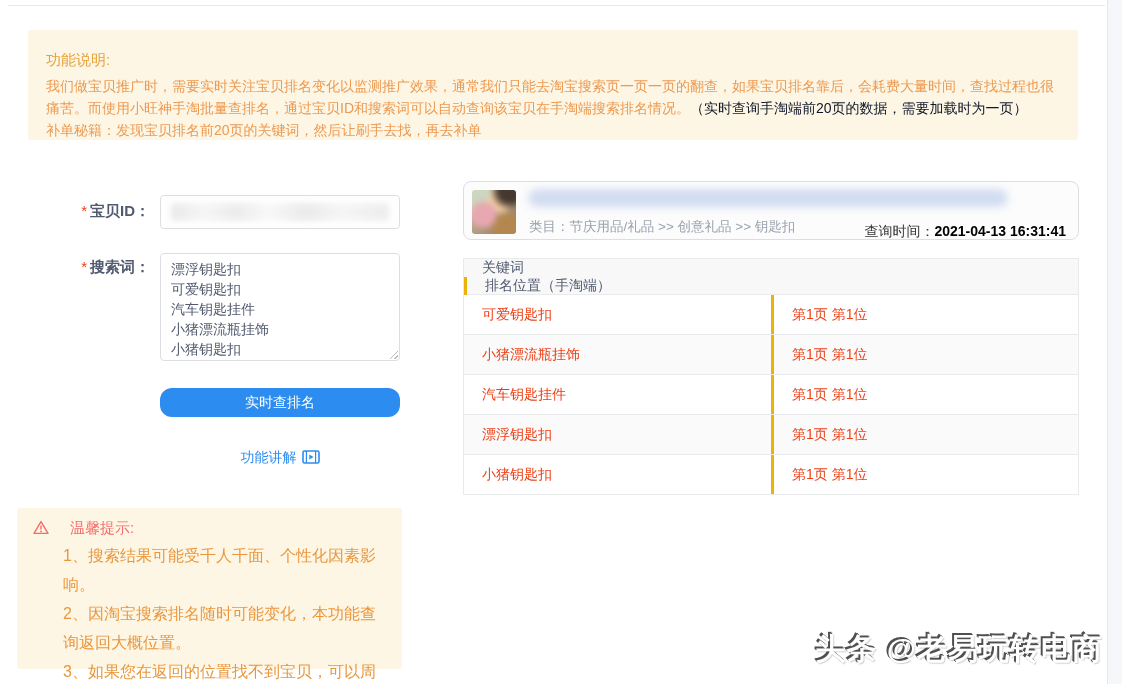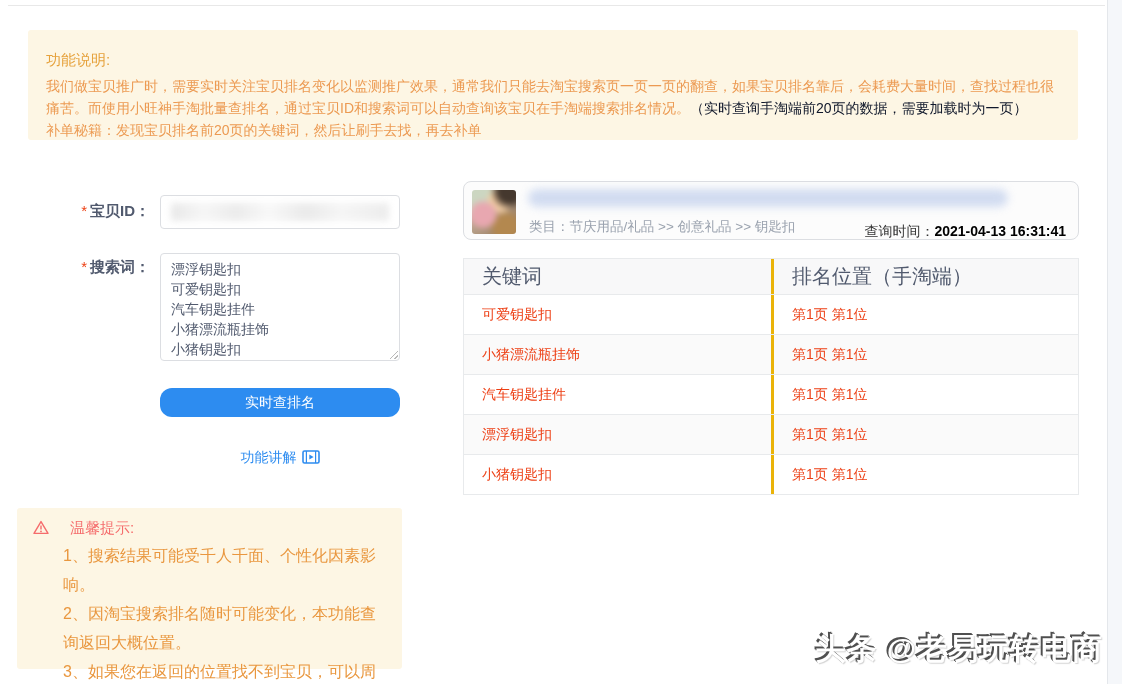--- a/index.html
+++ b/index.html
@@ -51,21 +51,21 @@
       radial-gradient(circle at 72% 78%, #b3884f 0 18%, transparent 32%),
       radial-gradient(circle at 18% 22%, #ccd6c1 0 24%, transparent 40%),
       linear-gradient(135deg,#dccdbb,#8a6b4e); }
   .title-redacted { position:absolute; left:64px; top:7px; width:480px; height:18px; border-radius:9px; background:#c7d4ee; opacity:.8; filter:blur(4px); }
   .category-line { position:absolute; left:65px; top:36px; font-size:13.5px; color:#9aa2ae; }
   .query-time { position:absolute; right:12px; top:41px; font-size:14px; color:#333; }
   .query-time b { color:#000; font-weight:bold; }
 
   
   .rank-table { position:absolute; left:463px; top:258px; width:616px; background:#fff; border:1px solid #e8eaec; }
-  .rt-header { display:flex; height:35px; background:#f8f8f9; color:#515a6e; font-size:20px; }
+  .rt-header { display:flex; height:35px; background:#f8f8f9; color:#515a6e; font-size:14px;flex-direction:column; }
   .rt-row { display:flex; height:40px; color:#ed3f14; font-size:14px; border-top:1px solid #e8eaec; background:#fff; }
   .rt-row.alt { background:#fafafa; }
   .rt-cell { flex:0 0 50%; display:flex; align-items:center; padding-left:18px; }
   .rt-cell + .rt-cell { border-left:3px solid #eab308; }
 
   
   .tips-box { position:absolute; left:17px; top:508px; width:385px; height:161px; background:#fdf6e4; border-radius:3px; padding:11px 16px; }
   .tips-title { display:flex; align-items:center; gap:21px; color:#f56c6c; font-size:15px; margin-bottom:3px; }
   .tips-item { color:#e9973f; font-size:16px; line-height:29px;margin-left:30px; }
 

